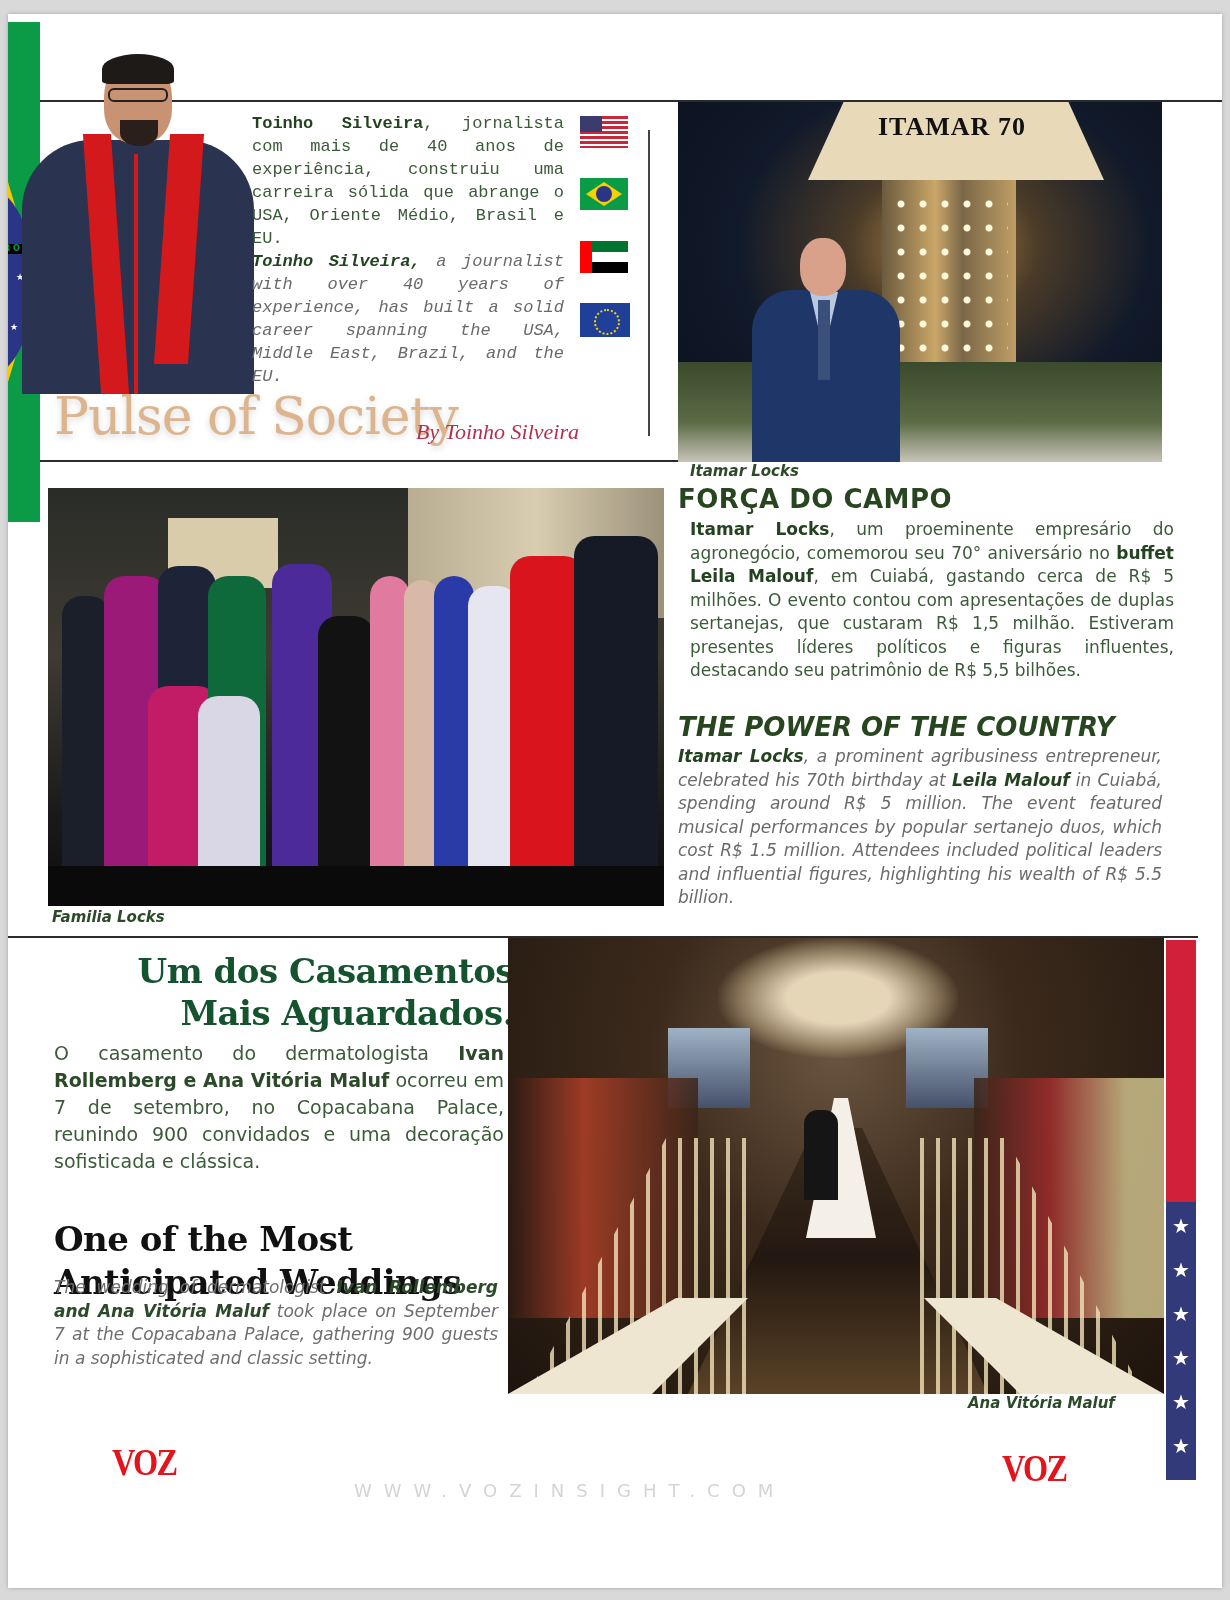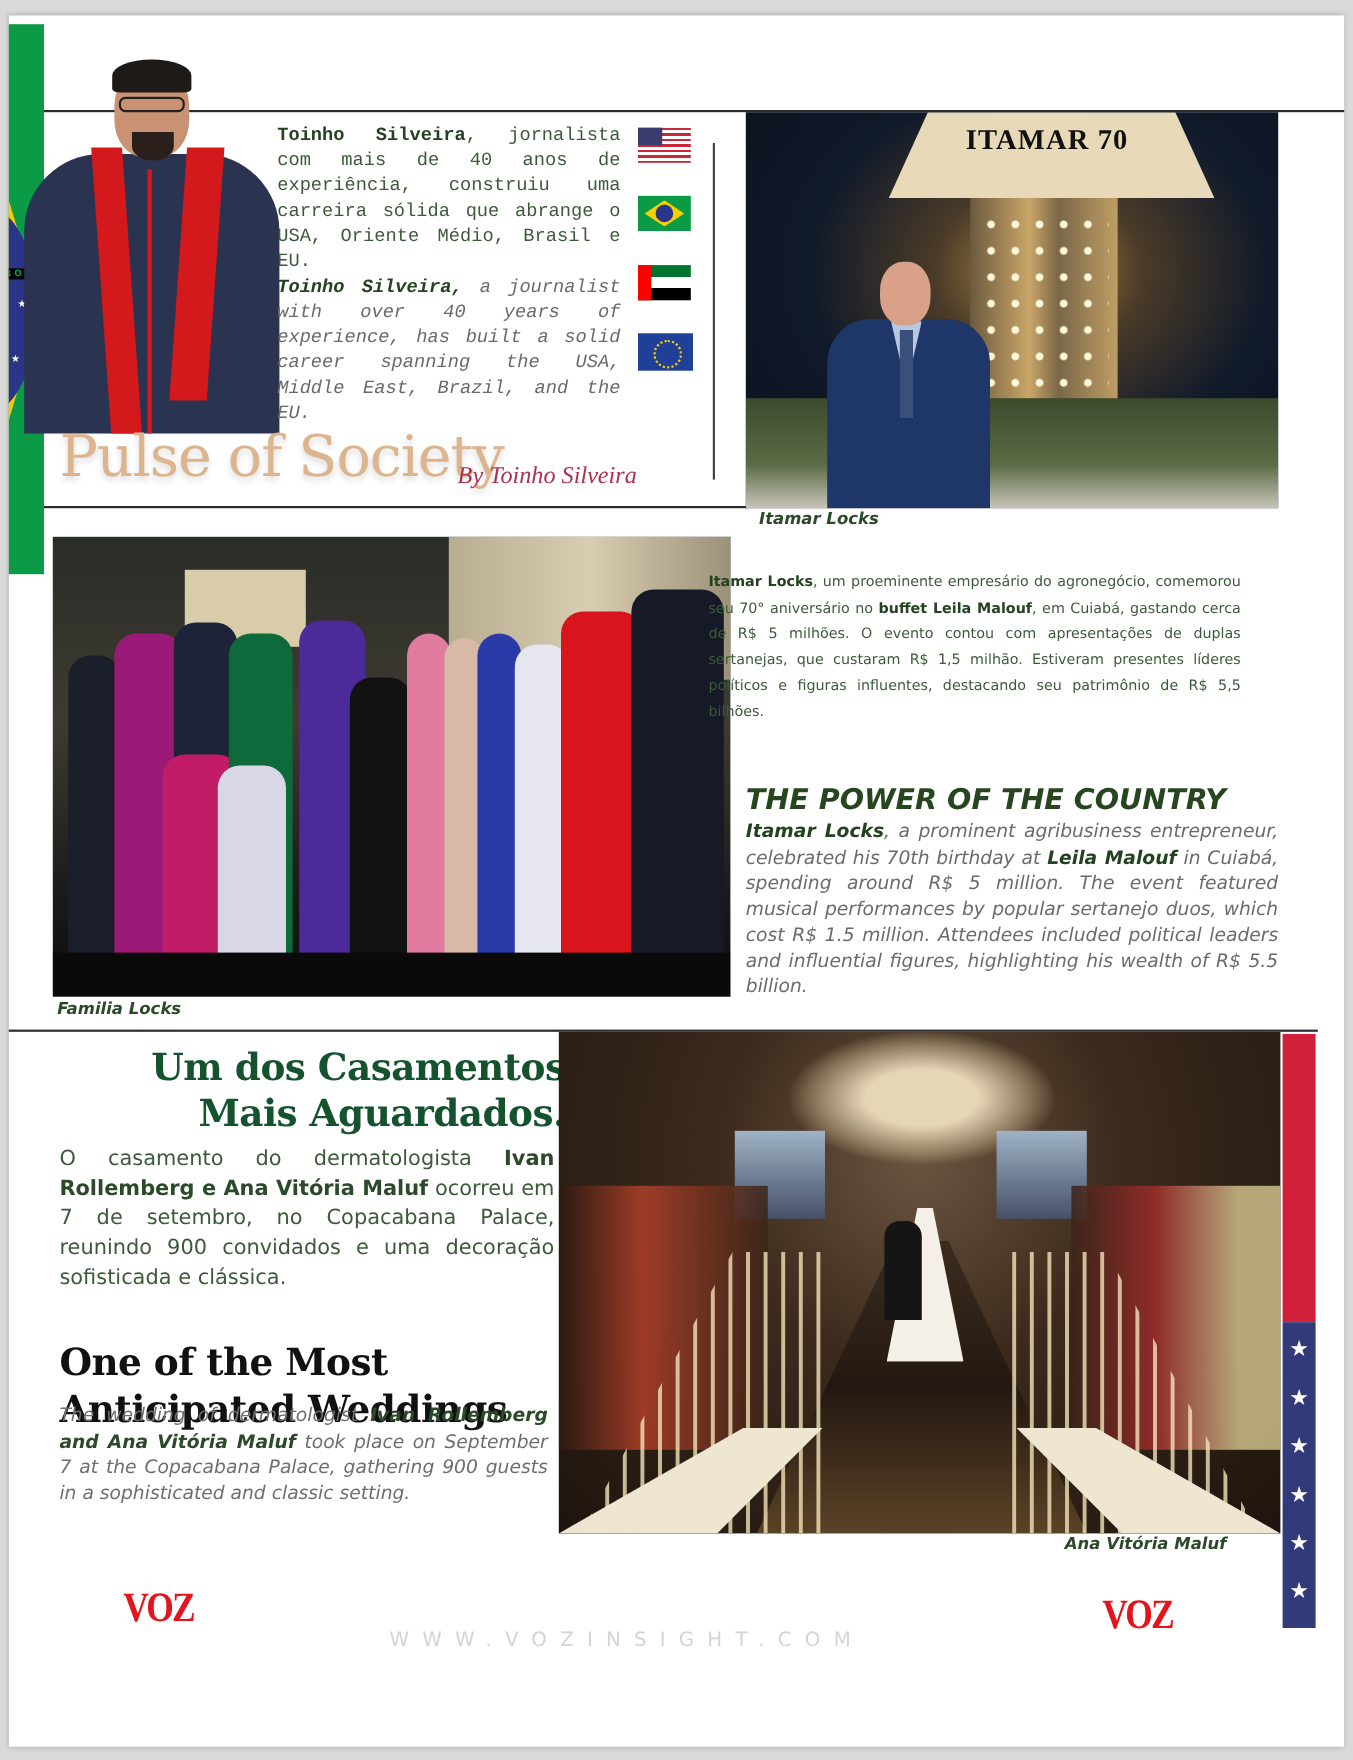--- a/index.html
+++ b/index.html
@@ -68,21 +68,21 @@
   .caption { position: absolute; font-style: italic; font-weight: bold; font-size: 15px; color: #2c4a2a; white-space: nowrap; }
 
   .photo-family { left: 40px; top: 474px; width: 616px; height: 418px;
     background: linear-gradient(#2a2c28 0%, #3e3b32 40%, #1a1a1a 78%, #0d0d0d 100%); }
   .photo-family .wall-art { position: absolute; left: 360px; top: 0; width: 256px; height: 130px; background: linear-gradient(90deg, #b8ad90, #d8cdb0, #9c927a); }
   .photo-family .lamp { position: absolute; left: 120px; top: 30px; width: 110px; height: 70px; background: #d9ccaa; }
   .photo-family .person { position: absolute; bottom: 30px; border-radius: 20px 20px 4px 4px; }
   .photo-family .floor { position: absolute; left: 0; bottom: 0; width: 100%; height: 40px; background: #0a0a0a; }
 
   .h-forca { position: absolute; left: 670px; top: 470px; font-size: 26px; font-weight: bold; color: #27461f; letter-spacing: 0.5px; }
-  .p-forca { position: absolute; left: 636px; top: 504px; width: 484px; font-size: 13px; line-height: 23.5px; text-align: justify; color: #3b5a38; }
+  .p-forca { position: absolute; left: 682px; top: 504px; width: 484px; font-size: 17px; line-height: 23.5px; text-align: justify; color: #3b5a38; }
   .p-forca b { color: #234320; }
   .h-power { position: absolute; left: 670px; top: 698px; font-size: 26px; font-weight: bold; font-style: italic; color: #27461f; white-space: nowrap; }
   .p-power { position: absolute; left: 670px; top: 731px; width: 484px; font-size: 17px; line-height: 23.5px; text-align: justify; font-style: italic; color: #6b6b6b; }
   .p-power b { color: #234320; }
 
   .h-casamento { position: absolute; left: 46px; top: 936px; width: 460px; font-family: "DejaVu Serif", serif; font-weight: bold; font-size: 34px; line-height: 42px; color: #14532d; letter-spacing: -0.5px; text-align: right; }
   .p-casamento { position: absolute; left: 46px; top: 1026px; width: 450px; font-size: 19px; line-height: 27px; text-align: justify; color: #3b5a38; }
   .p-casamento b { color: #2c4a2a; }
   .h-wedding { position: absolute; left: 46px; top: 1164px; width: 460px; font-family: "DejaVu Serif", serif; font-weight: bold; font-size: 34px; line-height: 43px; color: #111; letter-spacing: -0.5px; margin-top: 40px; }
   .p-wedding { position: absolute; left: 46px; top: 1262px; width: 444px; font-size: 17px; line-height: 23.5px; text-align: justify; font-style: italic; color: #6e6e6e; }
@@ -185,20 +185,21 @@
     <div class="person" style="left:322px;width:40px;height:300px;background:#e07a9e;"></div>
     <div class="person" style="left:356px;width:36px;height:296px;background:#d8b9a8;"></div>
     <div class="person" style="left:386px;width:40px;height:300px;background:#2a3aa8;"></div>
     <div class="person" style="left:420px;width:50px;height:290px;background:#e6e6f0;"></div>
     <div class="person" style="left:462px;width:74px;height:320px;background:#d9141c;"></div>
     <div class="person" style="left:526px;width:84px;height:340px;background:#151a26;"></div>
     <div class="floor"></div>
   </div>
   <div class="caption" style="left:44px;top:894px;">Familia Locks</div>
 
+  <div class="h-forca">FORÇA DO CAMPO</div>
   <div class="p-forca"><b>Itamar Locks</b><span>, um proeminente empresário do agronegócio, comemorou seu 70° aniversário no </span><b>buffet Leila Malouf</b><span>, em Cuiabá, gastando cerca de R$ 5 milhões. O evento contou com apresentações de duplas sertanejas, que custaram R$ 1,5 milhão. Estiveram presentes líderes políticos e figuras influentes, destacando seu patrimônio de R$ 5,5 bilhões.</span></div>
 
   <div class="h-power">THE POWER OF THE COUNTRY</div>
   <div class="p-power"><b>Itamar Locks</b><span>, a prominent agribusiness entrepreneur, celebrated his 70th birthday at </span><b>Leila Malouf</b><span> in Cuiabá, spending around R$ 5 million. The event featured musical performances by popular sertanejo duos, which cost R$ 1.5 million. Attendees included political leaders and influential figures, highlighting his wealth of R$ 5.5 billion.</span></div>
 
   <div class="h-casamento">Um dos Casamentos Mais Aguardados.</div>
   <div class="p-casamento"><span>O casamento do dermatologista </span><b>Ivan Rollemberg e Ana Vitória Maluf</b><span> ocorreu em 7 de setembro, no Copacabana Palace, reunindo 900 convidados e uma decoração sofisticada e clássica.</span></div>
 
   <div class="h-wedding">One of the Most Anticipated Weddings</div>
   <div class="p-wedding"><span>The wedding of dermatologist </span><b>Ivan Rollemberg and Ana Vitória Maluf</b><span> took place on September 7 at the Copacabana Palace, gathering 900 guests in a sophisticated and classic setting.</span></div>

